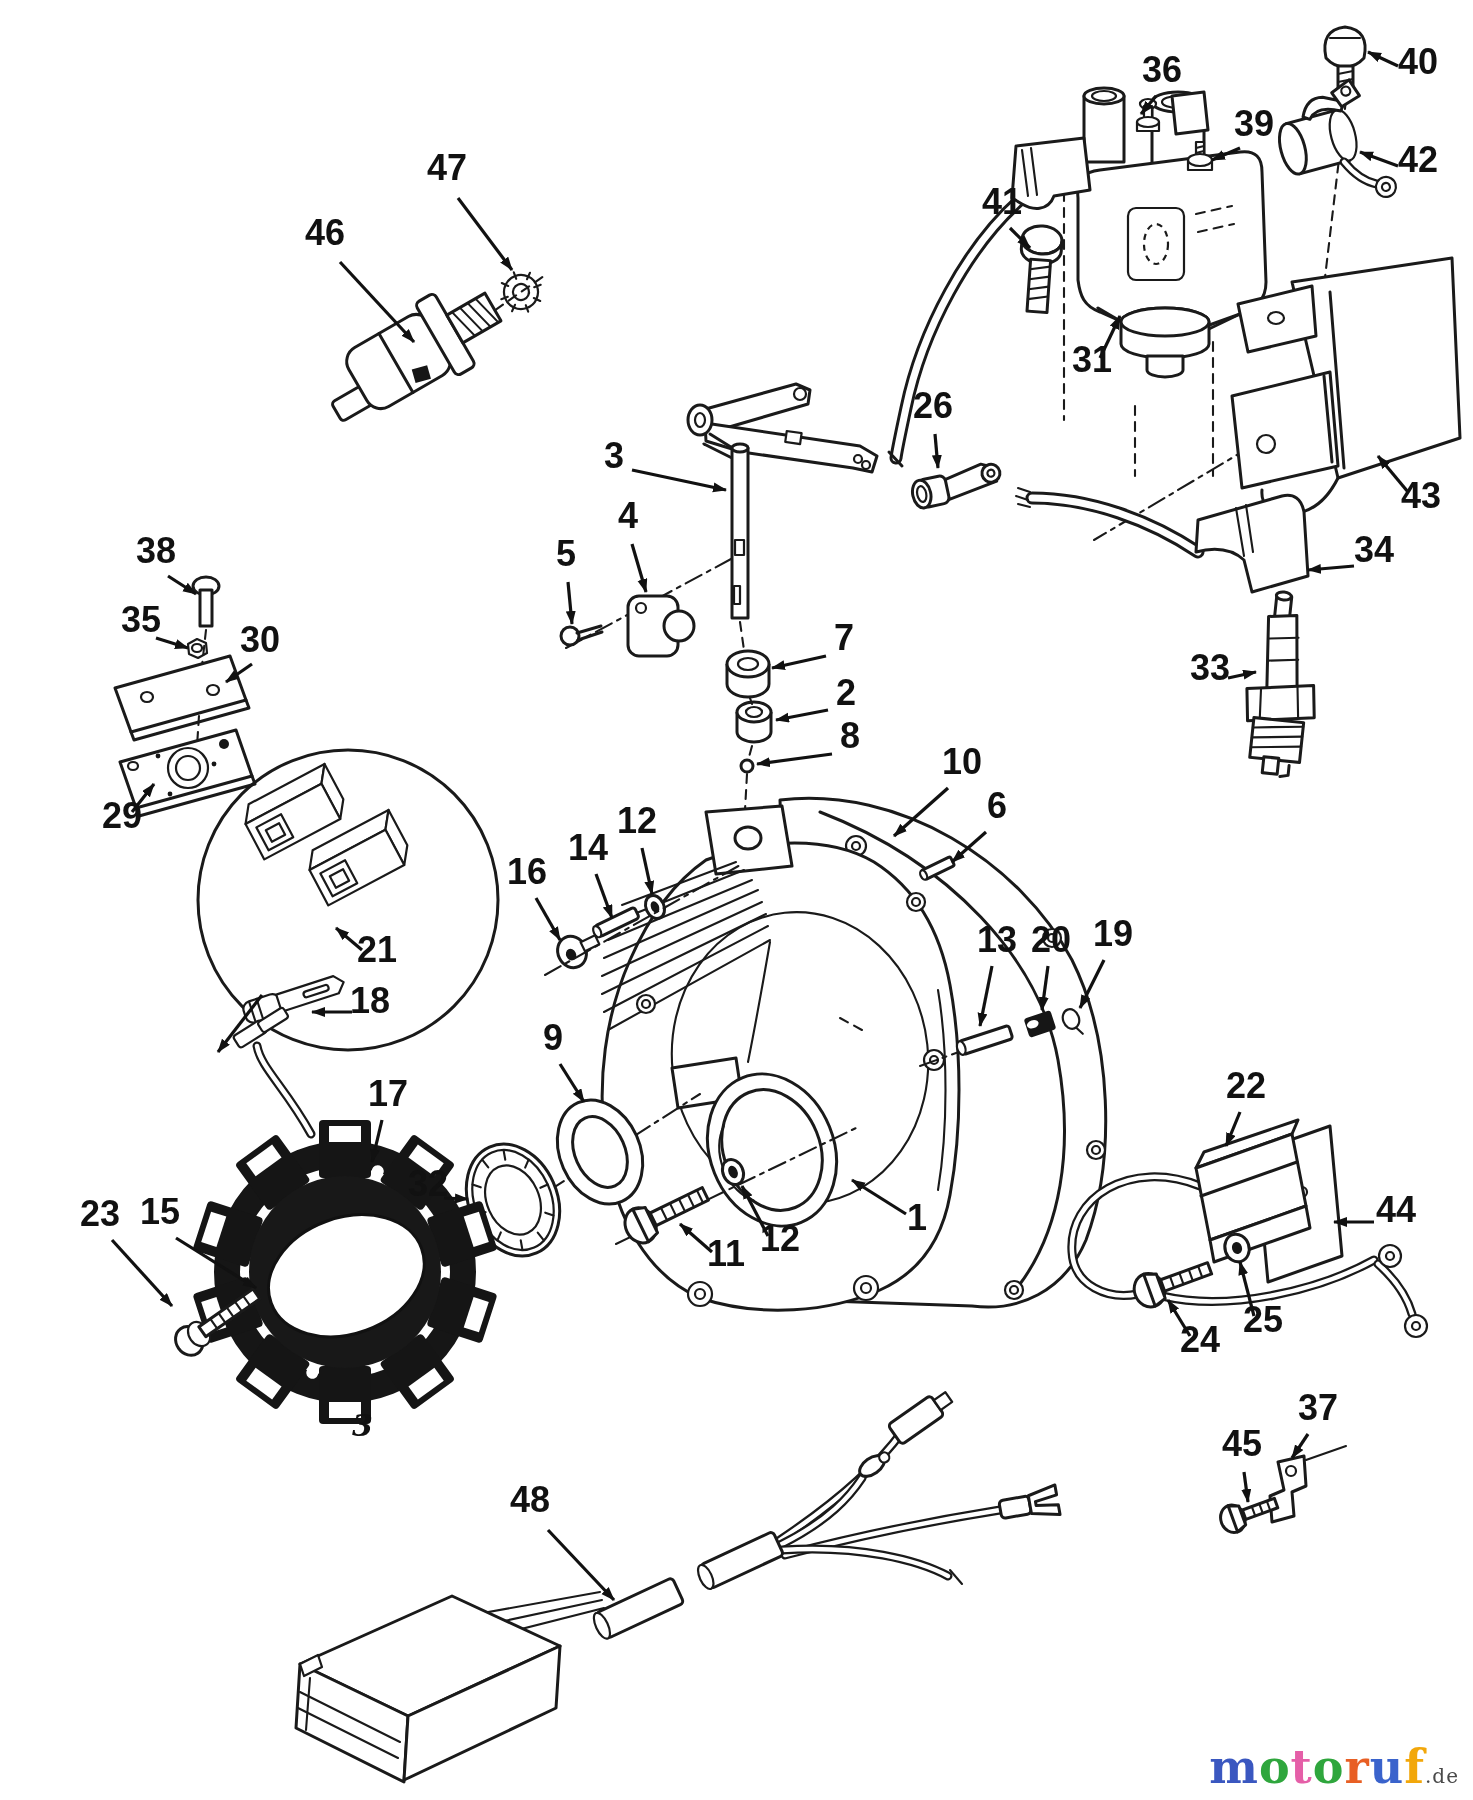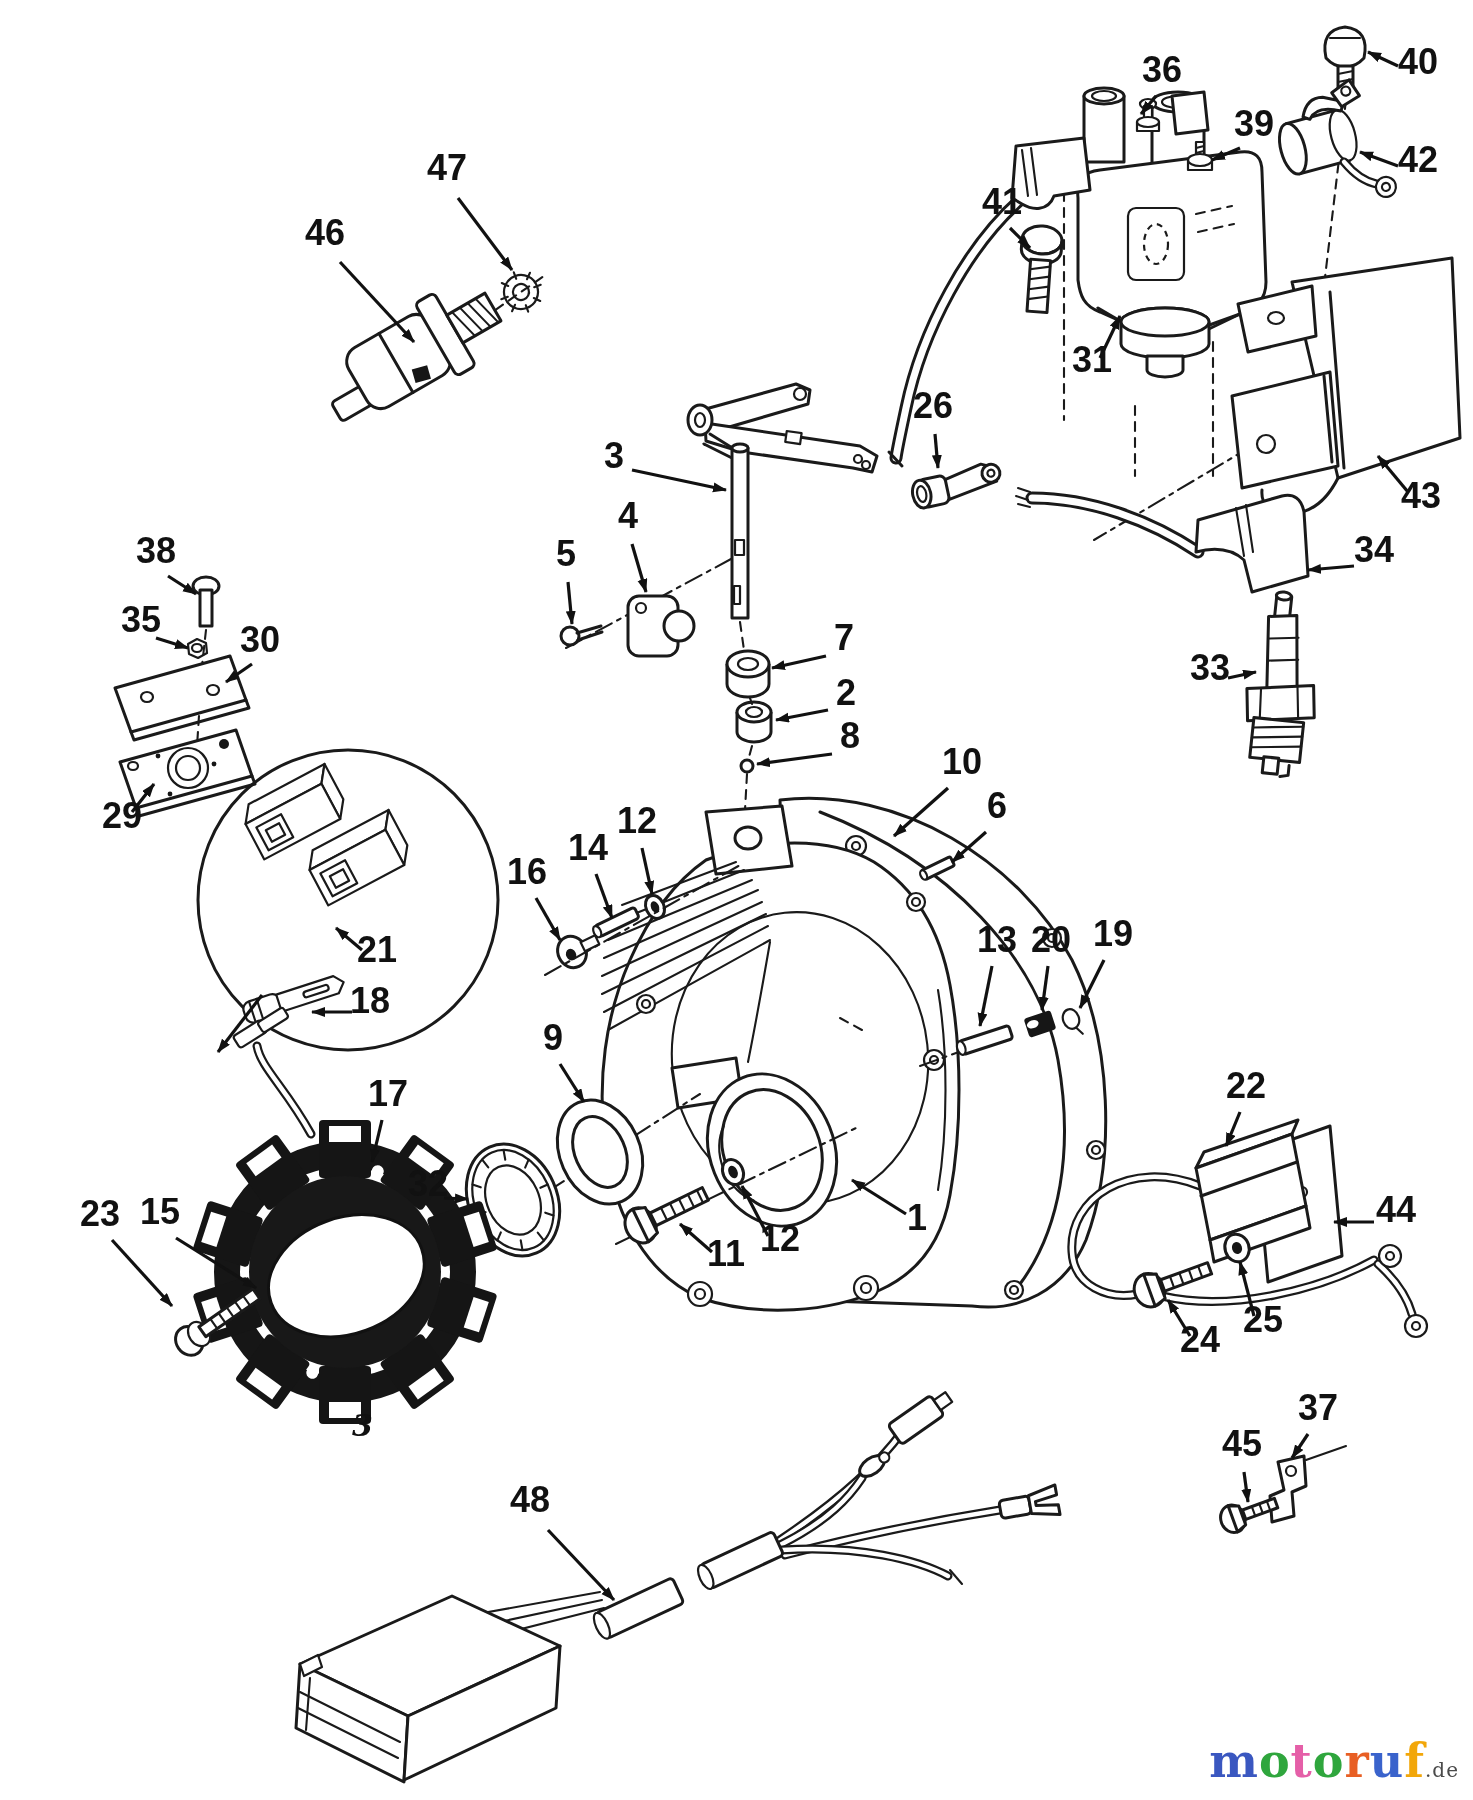--- a/index.html
+++ b/index.html
@@ -12,21 +12,21 @@
   .dk{fill:#161616;stroke:none}
   .dash{stroke-dasharray:9 7}
   .dd{stroke-dasharray:18 6 4 6}
   .wire{stroke:#1a1a1a;stroke-width:13;fill:none;stroke-linecap:round}
   .wirein{stroke:#ffffff;stroke-width:7;fill:none;stroke-linecap:round}
   .wireS{stroke:#1a1a1a;stroke-width:9;fill:none;stroke-linecap:round}
   .wireSin{stroke:#ffffff;stroke-width:4.5;fill:none;stroke-linecap:round}
   .lbl{font:700 36px "Liberation Sans",sans-serif;fill:#111}
   .leader{stroke:#111;stroke-width:3.2;fill:none}
   .script{font:italic 700 30px "DejaVu Serif",serif;fill:#111}
-  .wm{position:absolute;right:14px;bottom:12px;font-family:"DejaVu Serif",serif;font-weight:700;font-size:46px;letter-spacing:1px;white-space:nowrap}
+  .wm{position:absolute;right:14px;bottom:6px;font-family:"DejaVu Serif",serif;font-weight:700;font-size:46px;letter-spacing:1px;white-space:nowrap}
   .wm-suffix{font-size:20px;font-weight:400}
 </style>
 </head>
 <body>
 
 <div id="stage">
 <svg id="art" viewBox="0 0 1473 1800" width="1473" height="1800">
   <defs>
     <marker id="ah" markerUnits="userSpaceOnUse" markerWidth="16" markerHeight="12" refX="13" refY="5" orient="auto">
       <path d="M0,0 L14,5 L0,10 Z" fill="#111"></path>

